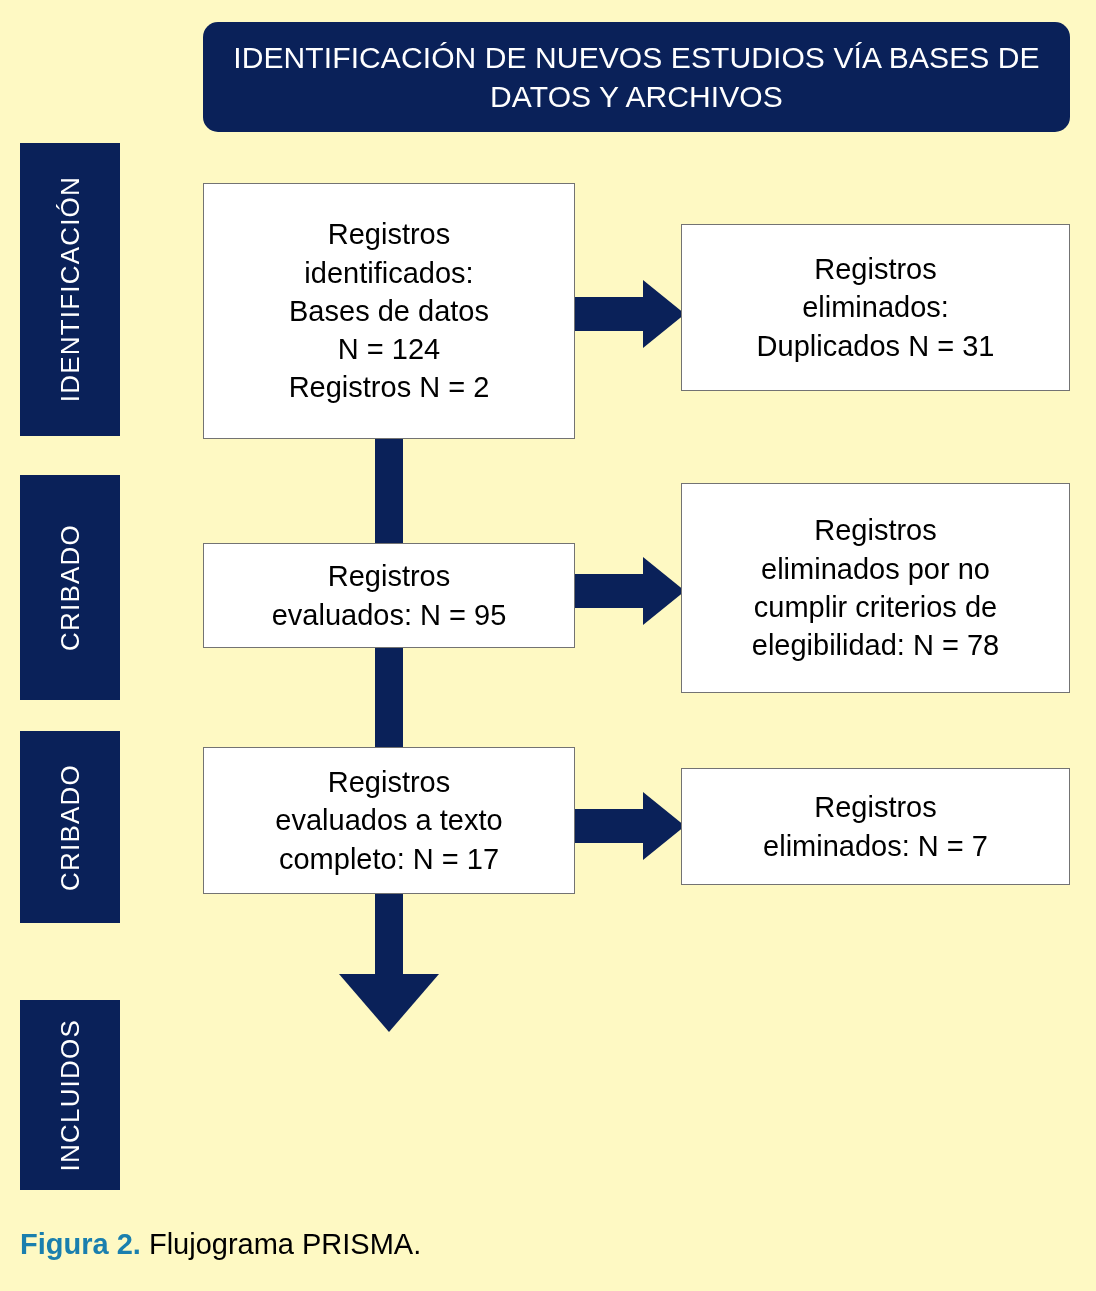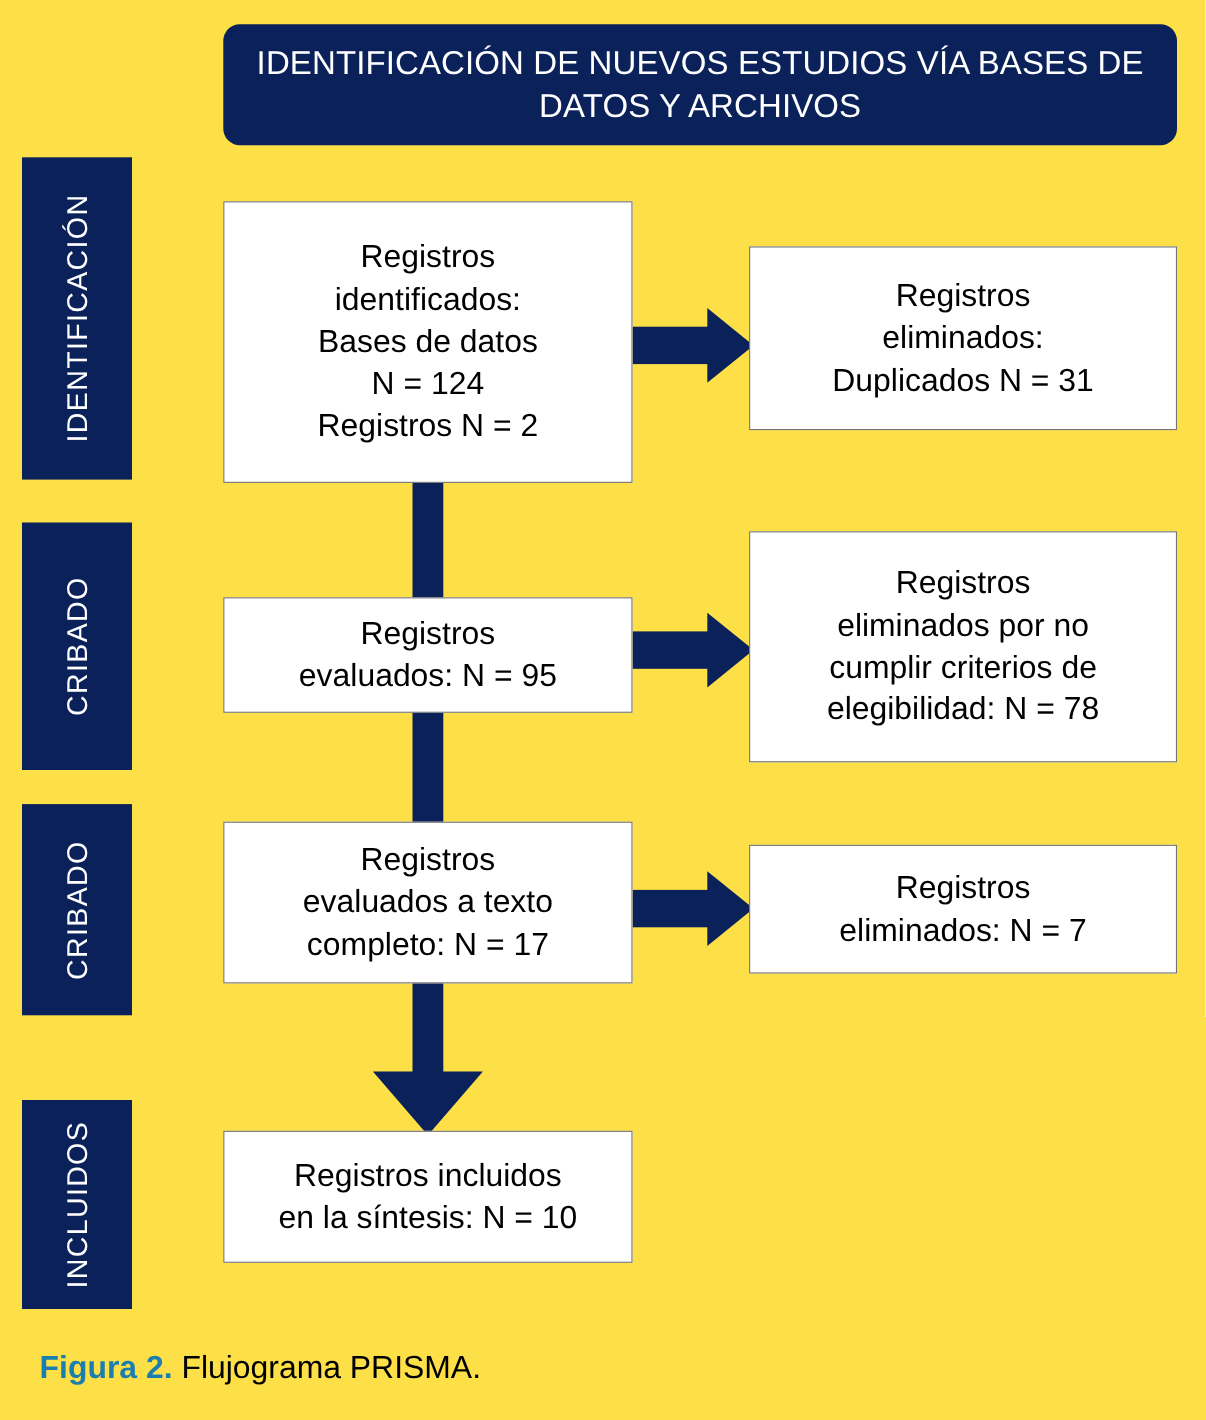--- a/index.html
+++ b/index.html
@@ -7,21 +7,21 @@
     padding: 0;
     background: #ffffff;
   }
   body {
     font-family: "Liberation Sans", sans-serif;
   }
   #page {
     position: relative;
     width: 1096px;
     height: 1291px;
-    background: #fde047;
+    background: #fef9c3;
     overflow: hidden;
   }
 
   
   .header-banner {
     position: absolute;
     left: 203px;
     top: 22px;
     width: 867px;
     height: 110px;
@@ -118,21 +118,21 @@
     transform: translateY(-50%);
     width: 0; height: 0;
     border-top: 34px solid transparent;
     border-bottom: 34px solid transparent;
     border-left: 42px solid #0a2159;
   }
 
   
   .caption {
     position: absolute;
-    left: 36px;
+    left: 20px;
     top: 1228px;
     font-size: 29px;
     color: #000000;
     white-space: nowrap;
   }
   .caption .caption-prefix {
     font-weight: bold;
     color: #1a7fae;
   }
 </style>
@@ -197,24 +197,20 @@
     <span class="box-text">Registros
 evaluados: N = 95</span>
   </div>
 
   <div class="flow-box" style="left:203px; top:747px; width:372px; height:147px;">
     <span class="box-text">Registros
 evaluados a texto
 completo: N = 17</span>
   </div>
 
-  <div class="flow-box" style="left:203px; top:1028px; width:372px; height:120px;">
-    <span class="box-text">Registros incluidos
-en la síntesis: N = 10</span>
-  </div>
 
   <div class="flow-box" style="left:681px; top:224px; width:389px; height:167px;">
     <span class="box-text">Registros
 eliminados:
 Duplicados N = 31</span>
   </div>
 
   <div class="flow-box" style="left:681px; top:483px; width:389px; height:210px;">
     <span class="box-text">Registros
 eliminados por no

